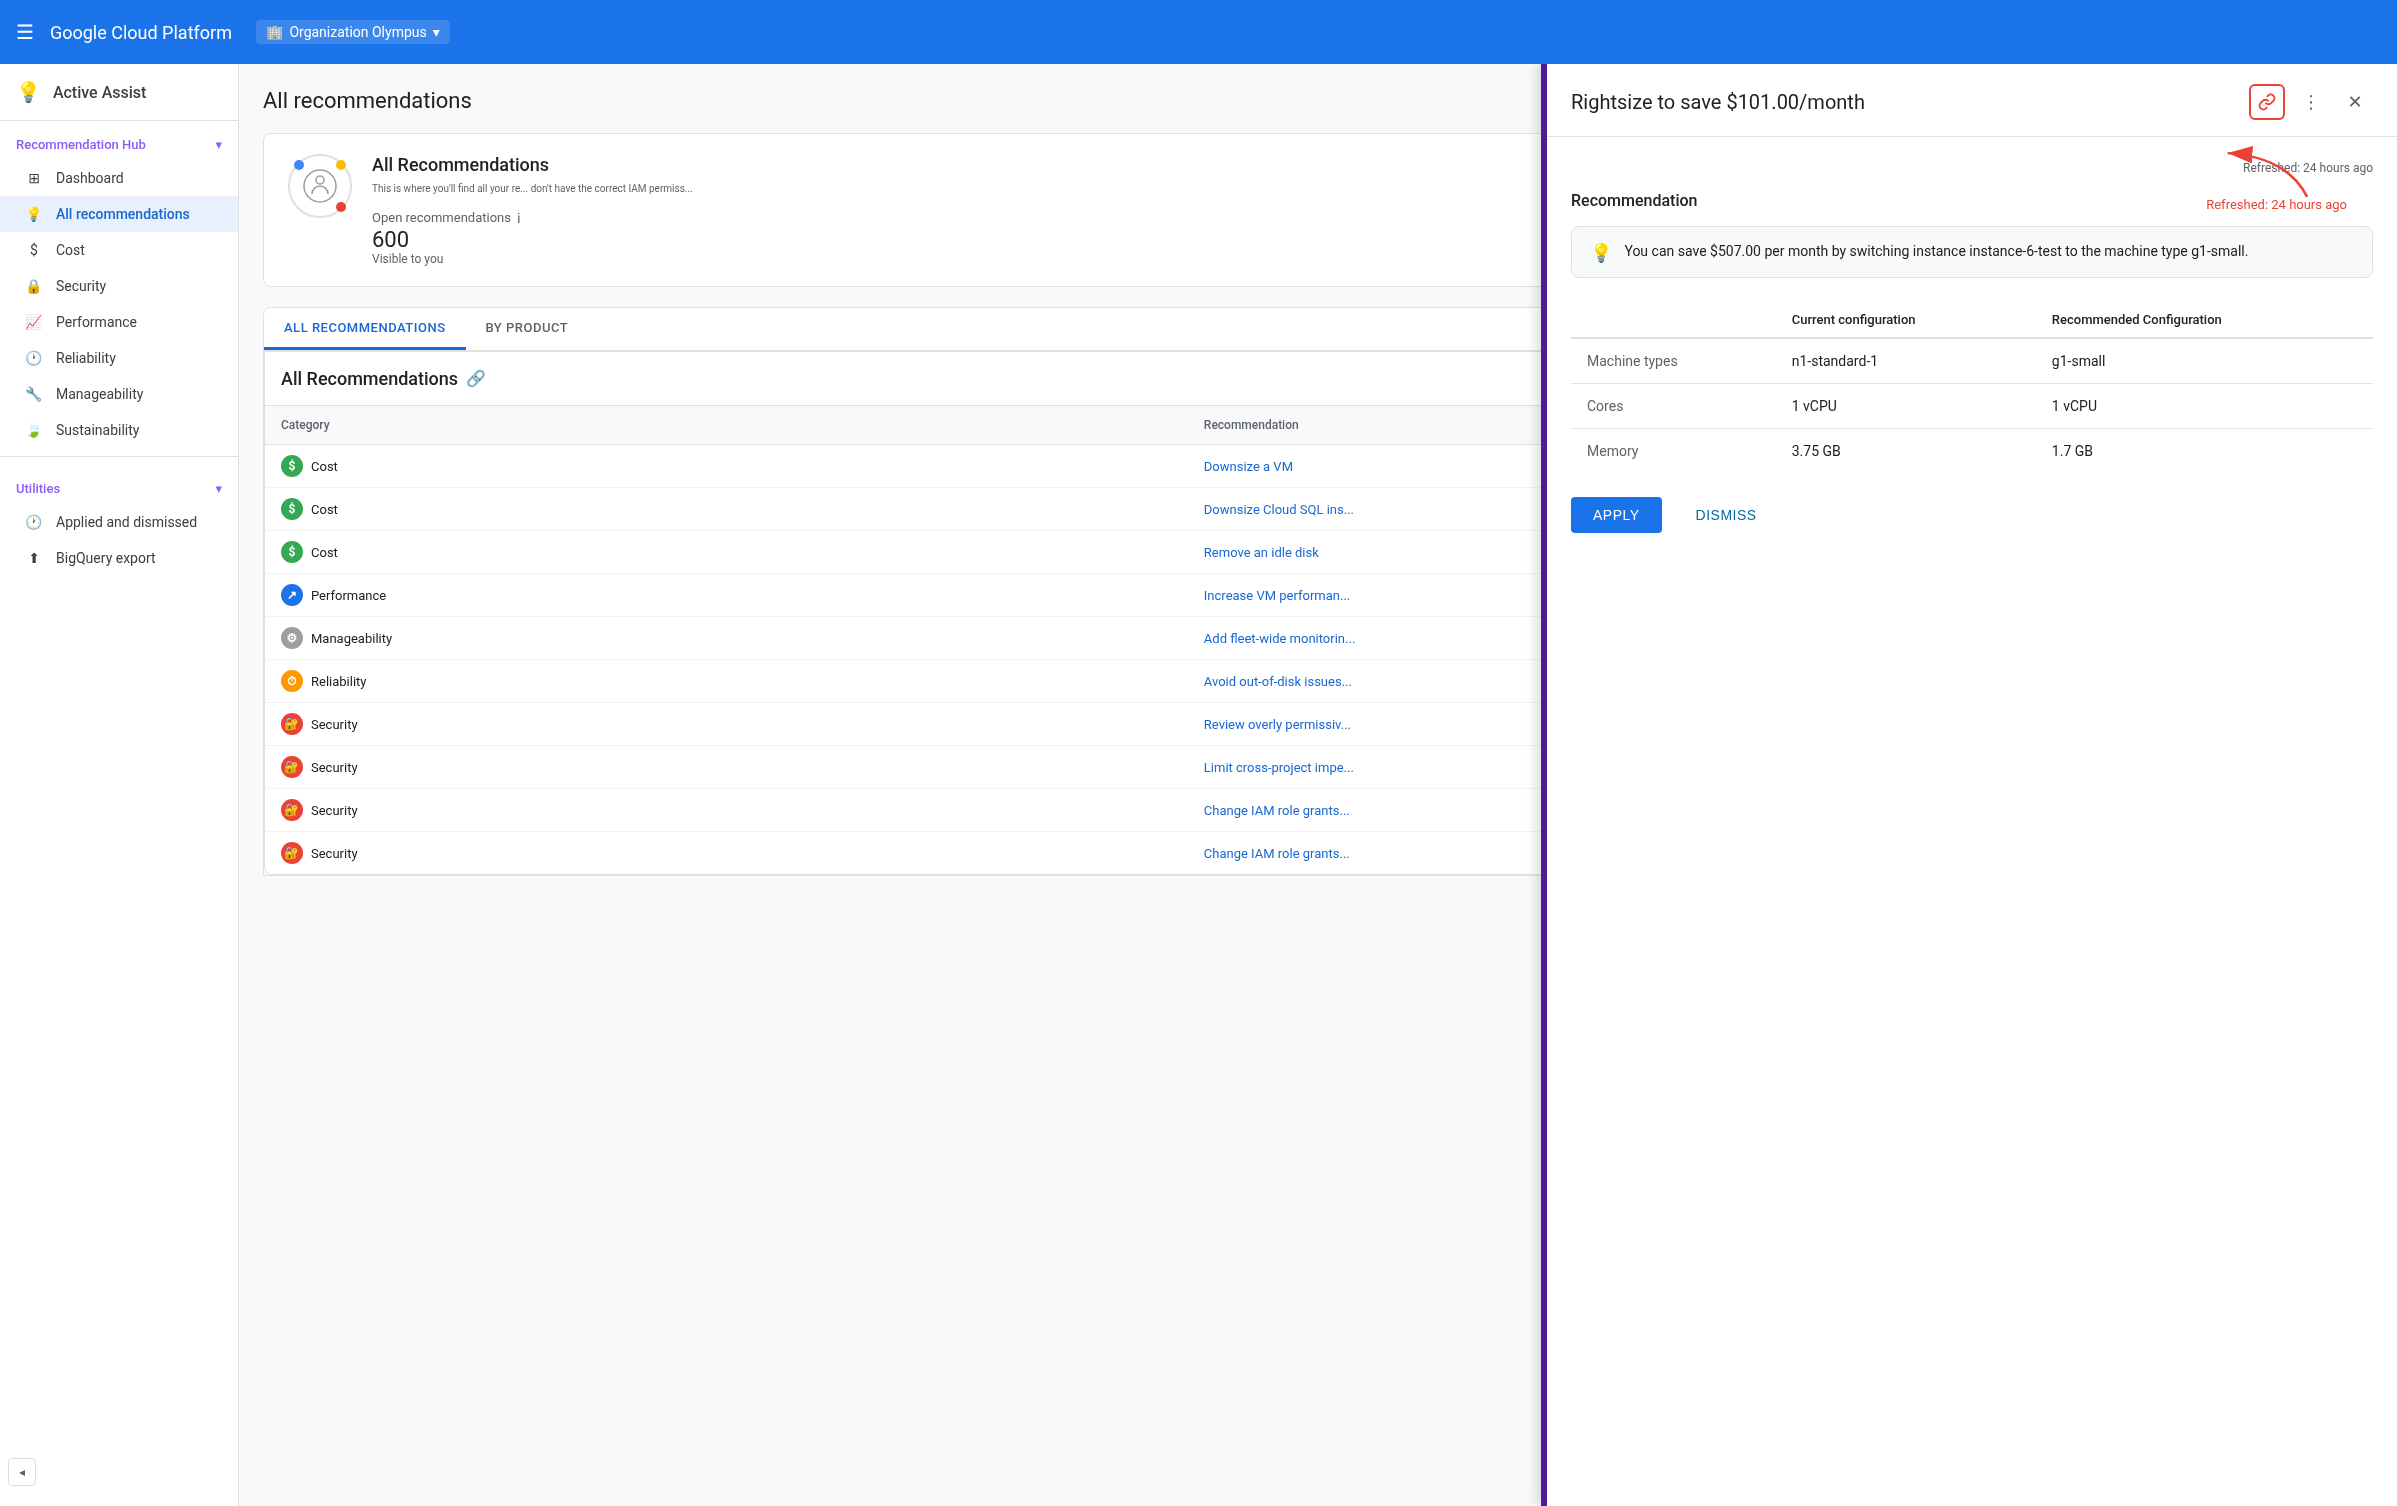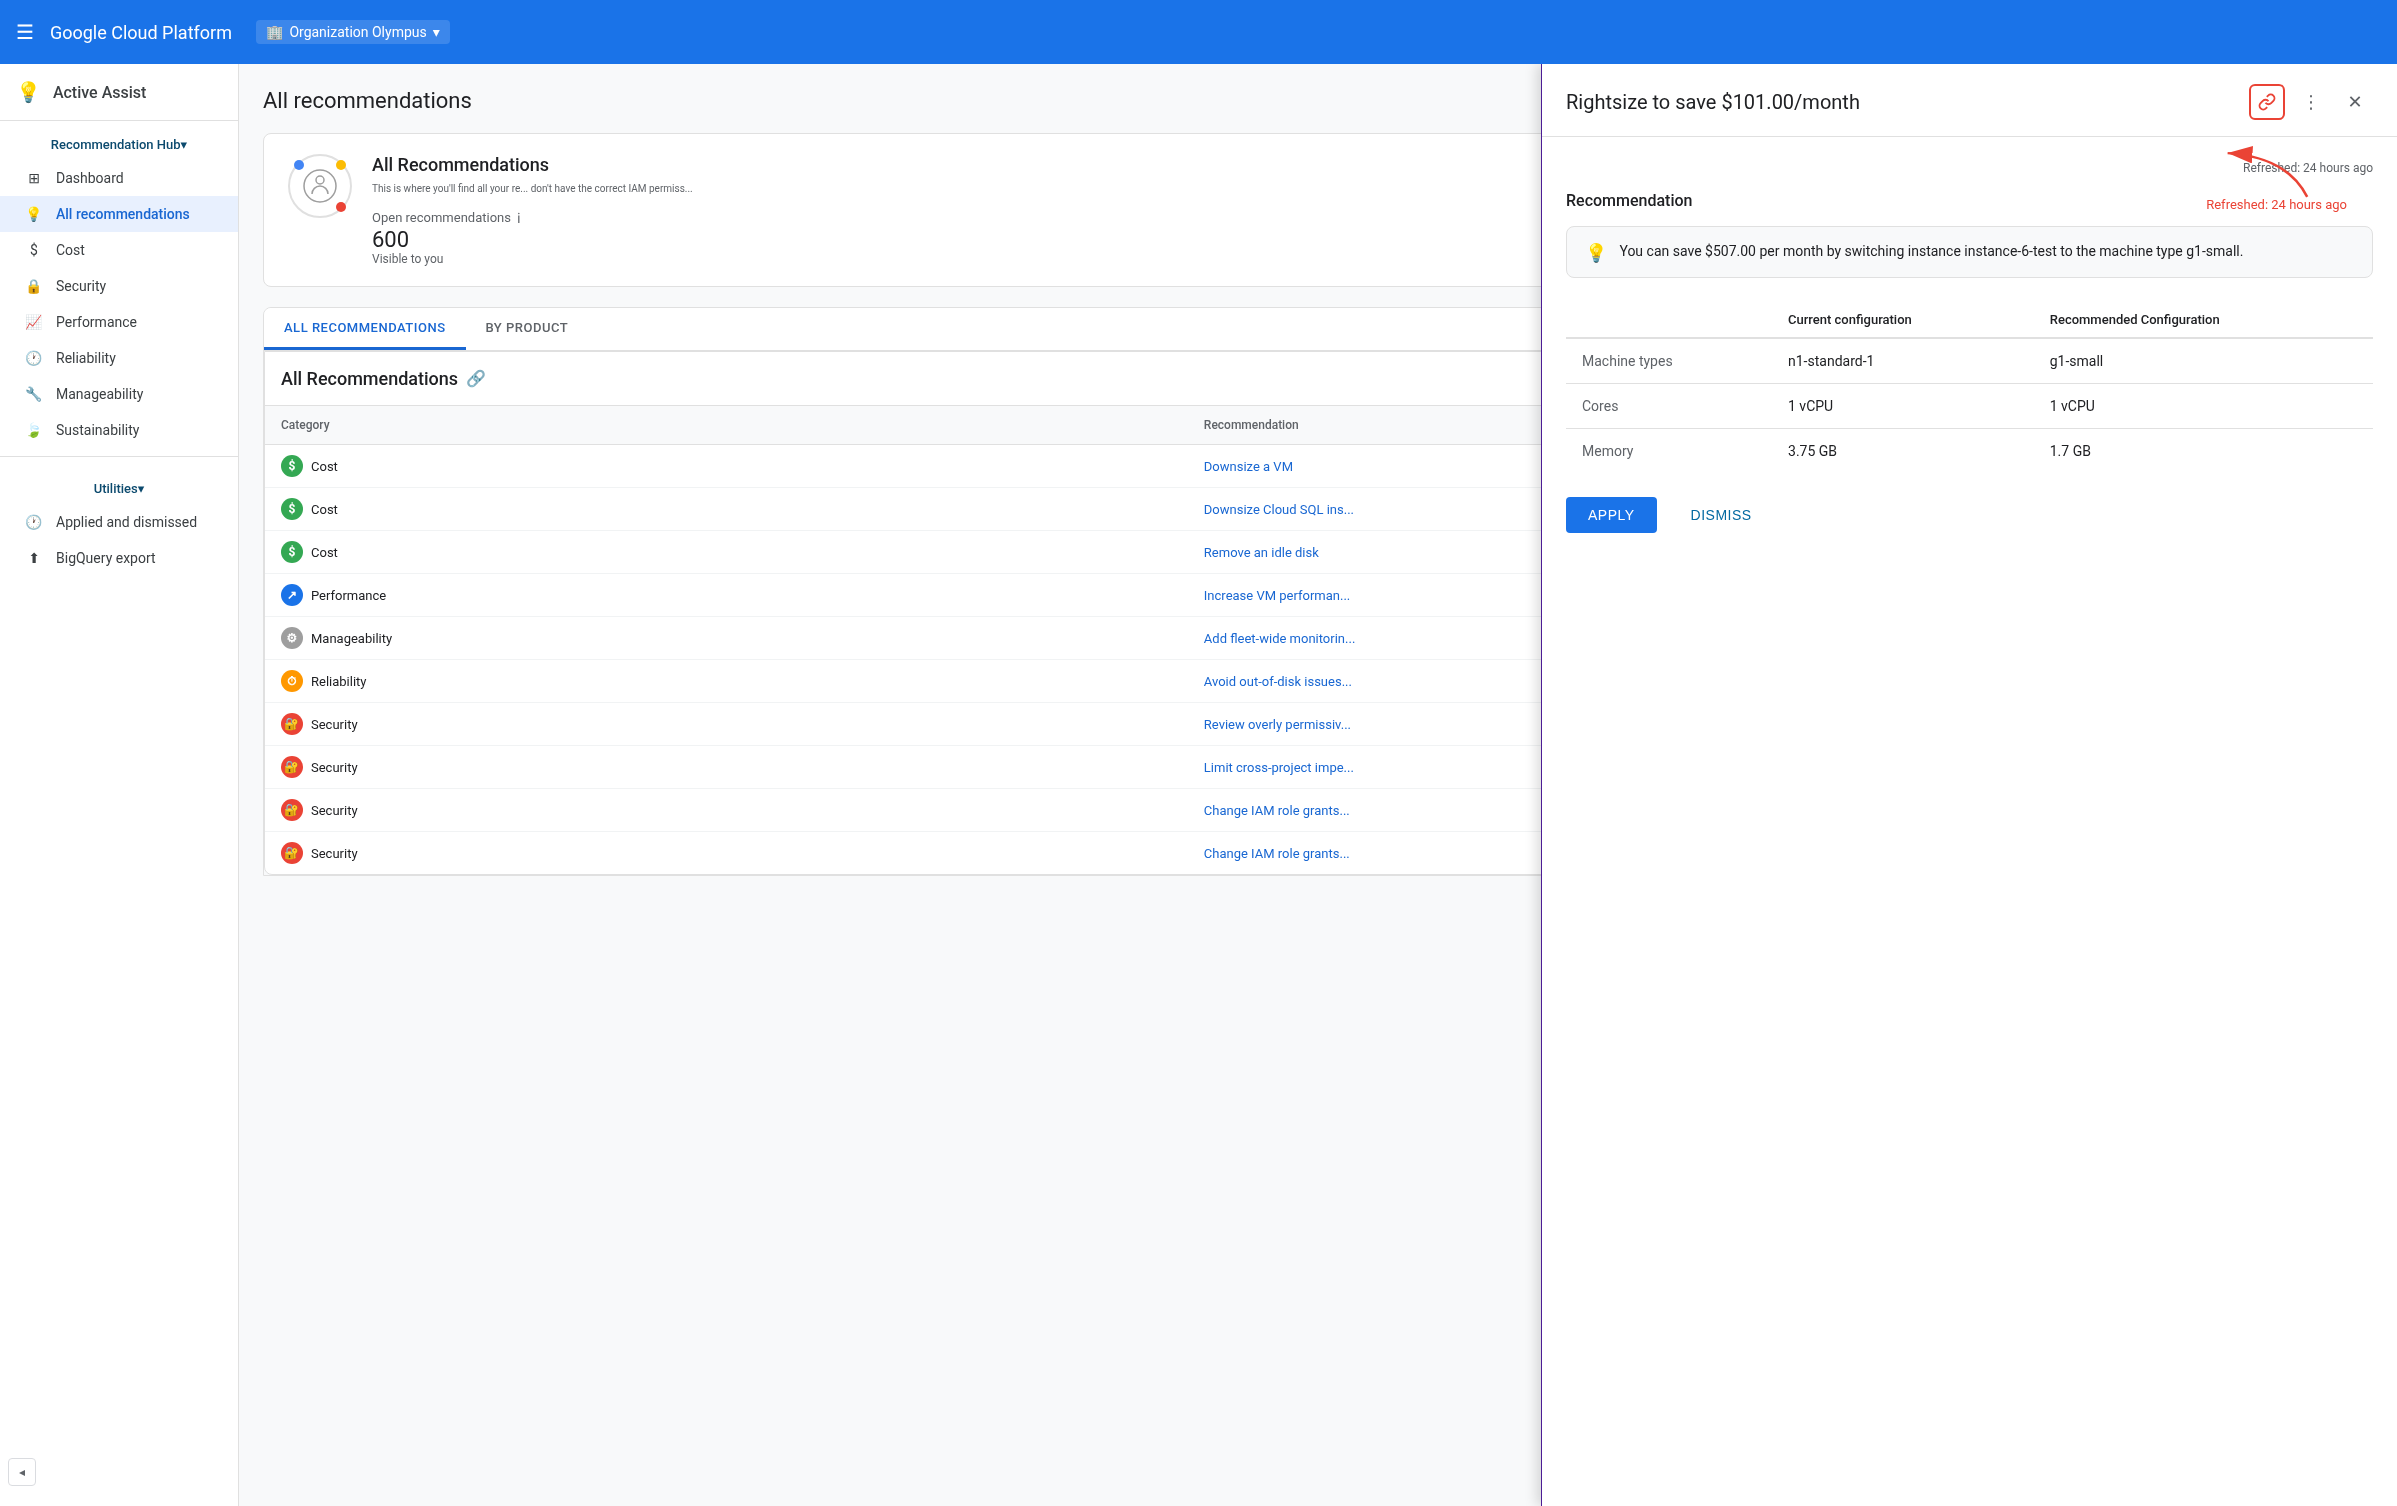--- a/index.html
+++ b/index.html
@@ -34,23 +34,23 @@
 
     
     .sidebar {
       width: 239px;
       background: #fff;
       border-right: 1px solid #e0e0e0;
       overflow-y: auto;
       flex-shrink: 0;
     }
     .sidebar-section-header {
-      display: flex; align-items: center; justify-content: center;
+      display: flex; align-items: center; justify-content: space-between;
       padding: 16px 16px 8px 16px;
-      font-size: 13px; font-weight: 500; color: #0c4a6e;
+      font-size: 13px; font-weight: 500; color: #8b5cf6;
       cursor: pointer;
     }
     .sidebar-item {
       display: flex; align-items: center; gap: 12px;
       padding: 10px 16px 10px 24px;
       font-size: 14px; color: #3c4043;
       cursor: pointer; border-radius: 0;
       transition: background 0.15s;
     }
     .sidebar-item.active { background: #e8f0fe; color: #1967d2; font-weight: 500; }
@@ -159,21 +159,21 @@
     }
     .rec-link { color: #1967d2; text-decoration: none; cursor: pointer; }
 
     
     .detail-panel {
       position: fixed;
       top: 64px; right: 0;
       width: 856px;
       height: calc(100vh - 64px);
       background: #fff;
-      border-left: 1px solid #4c1d95;
+      border-left: 6px solid #4c1d95;
       z-index: 50;
       overflow-y: auto;
       box-shadow: -4px 0 12px rgba(0,0,0,0.15);
     }
     .detail-header {
       display: flex; align-items: center; justify-content: space-between;
       padding: 20px 24px 16px 24px;
       border-bottom: 1px solid #e0e0e0;
       position: sticky; top: 0; background: #fff; z-index: 10;
     }

